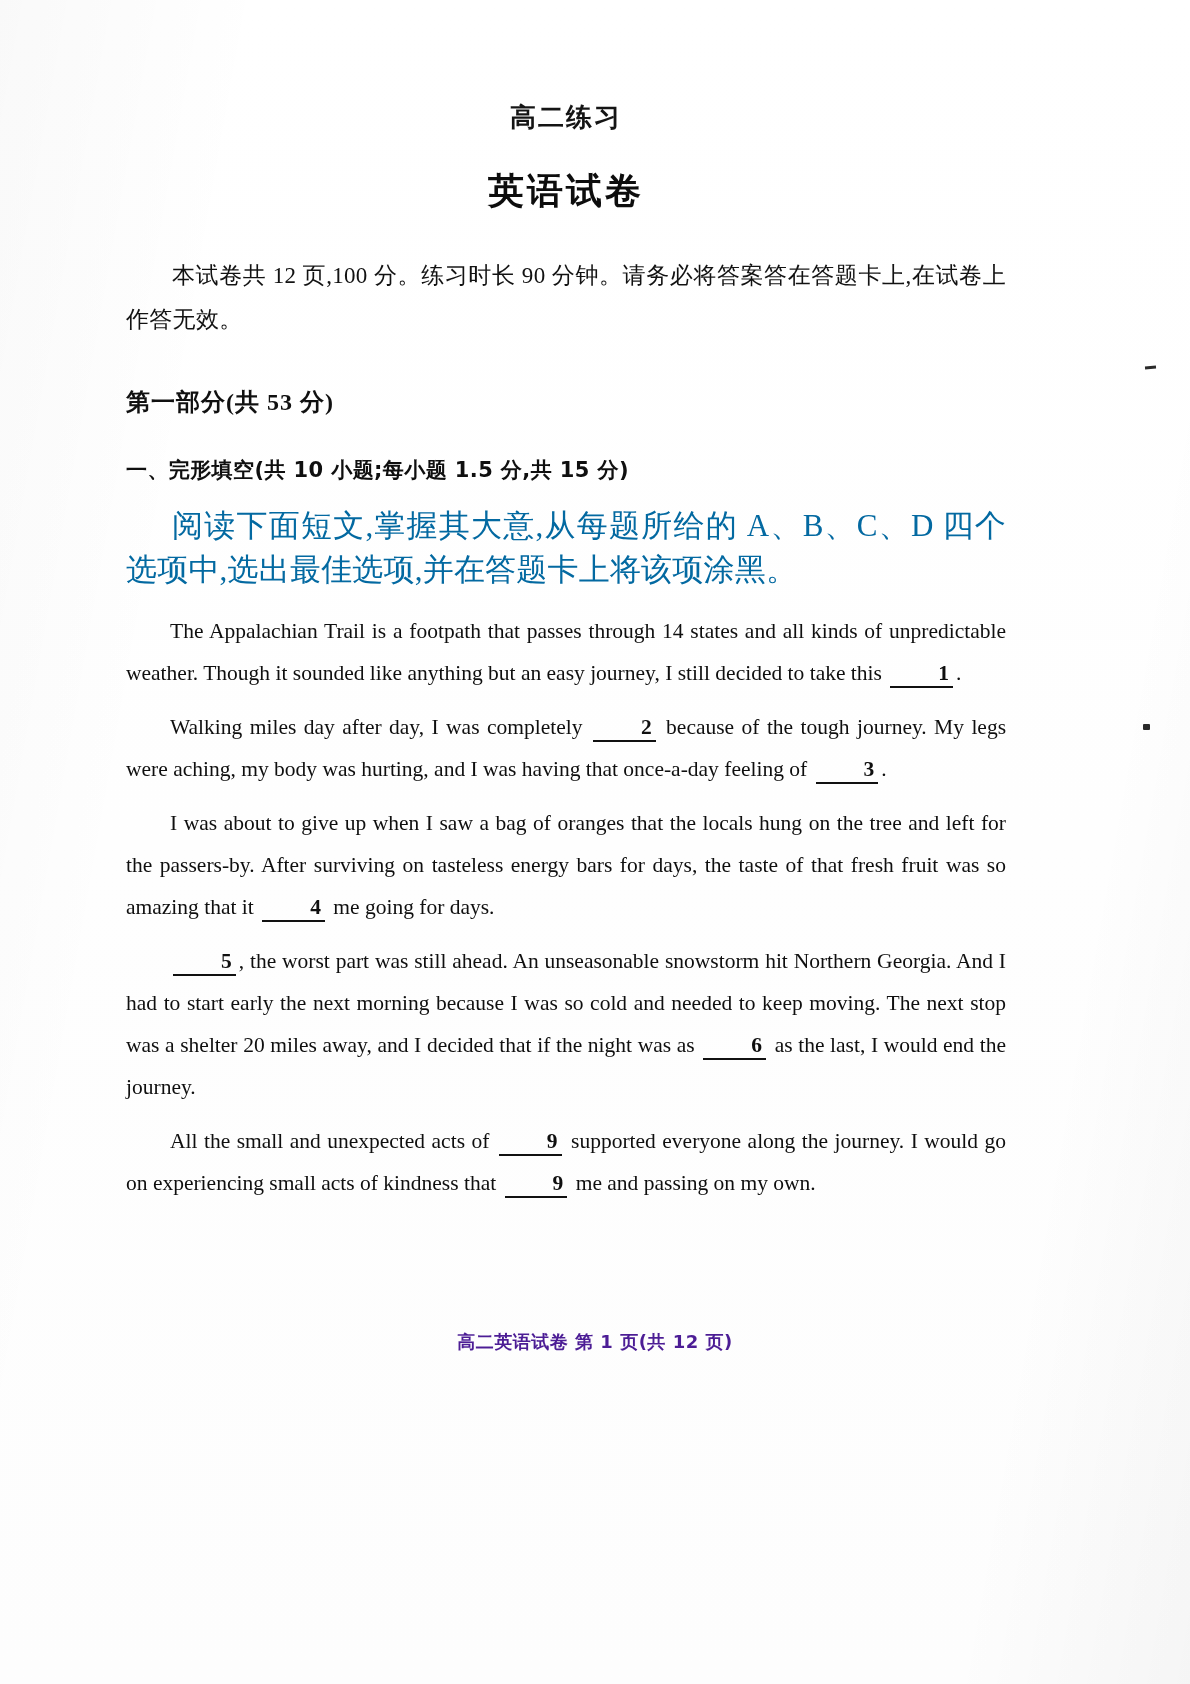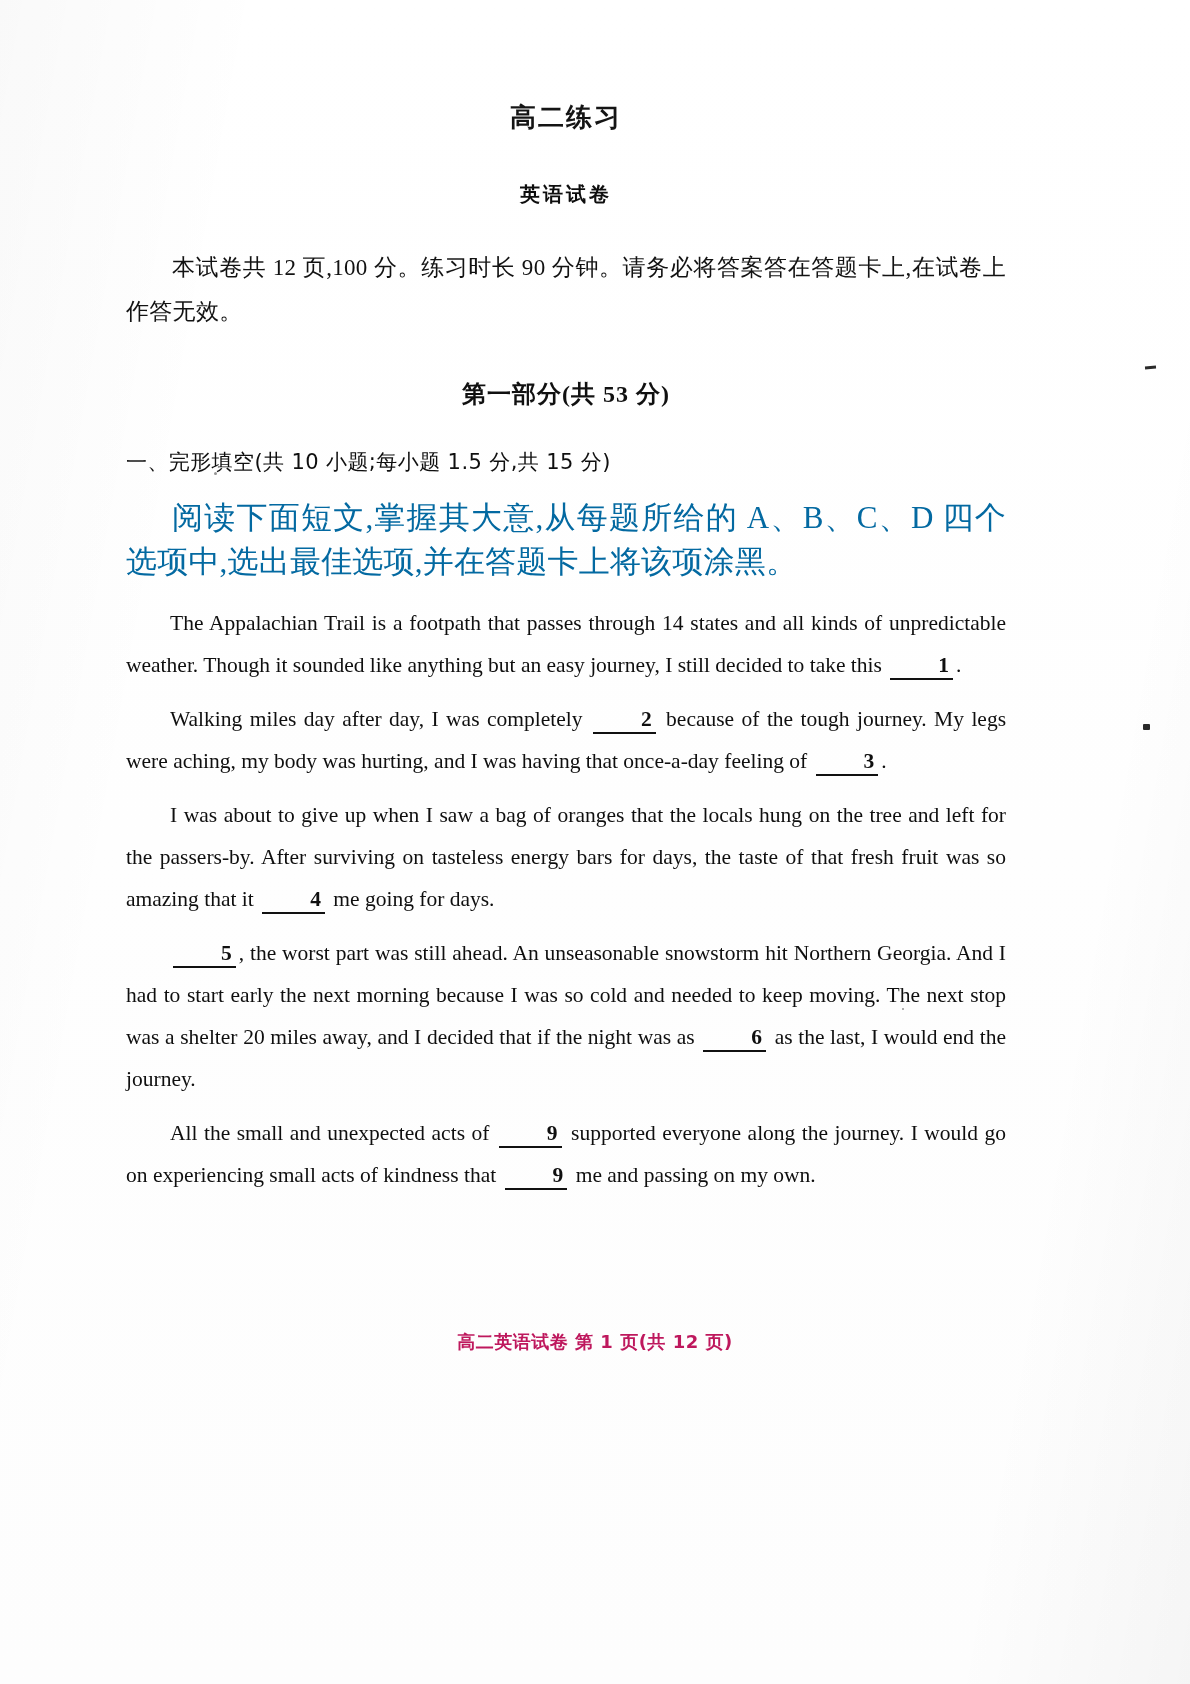--- a/index.html
+++ b/index.html
@@ -40,47 +40,47 @@
     font-family: "DejaVu Sans", sans-serif;
     font-size: 26px;
     font-weight: 700;
     letter-spacing: 2px;
     color: #141414;
     margin-top: 4px;
   }
   .title-sub {
     text-align: center;
     font-family: "DejaVu Sans", sans-serif;
-    font-size: 20px;
+    font-size: 36px;
     font-weight: 700;
     letter-spacing: 3px;
     color: #0d0d0d;
-    margin-top: 46px;
+    margin-top: 32px;
   }
   .intro {
     margin-top: 38px;
     font-size: 23px;
     line-height: 44px;
     text-align: justify;
     text-indent: 46px;
     letter-spacing: 0.3px;
     color: #121212;
   }
   .part-heading {
-    text-align: center;
+    text-align: left;
     font-size: 24px;
     font-weight: 700;
     margin-top: 44px;
     letter-spacing: 1px;
     color: #101010;
   }
   .section-heading {
     font-family: "DejaVu Sans", sans-serif;
     font-size: 21px;
-    font-weight: 400;
+    font-weight: 700;
     margin-top: 38px;
     margin-left: 0px;
     letter-spacing: 0.4px;
     color: #0f0f0f;
   }
   .directions {
     margin-top: 20px;
     font-size: 31px;
     line-height: 44px;
     text-align: justify;
@@ -114,21 +114,21 @@
   .footer {
     position: absolute;
     left: 0;
     right: 0;
     top: 1330px;
     text-align: center;
     font-family: "DejaVu Sans", sans-serif;
     font-size: 18px;
     font-weight: 700;
     letter-spacing: 0.5px;
-    color: #be185d;
+    color: #4c1d95;
   }
   .edge-mark {
     position: absolute;
     background: #2a2a2a;
   }
   .mark-a { right: 34px; top: 366px;  width: 11px; height: 3px; transform: rotate(-4deg); }
   .mark-b { right: 40px; top: 724px;  width: 7px;  height: 6px; border-radius: 1px; }
   .speck { position: absolute; background: #3a3a3a; border-radius: 50%; opacity: .55; }
 </style>
 </head>

